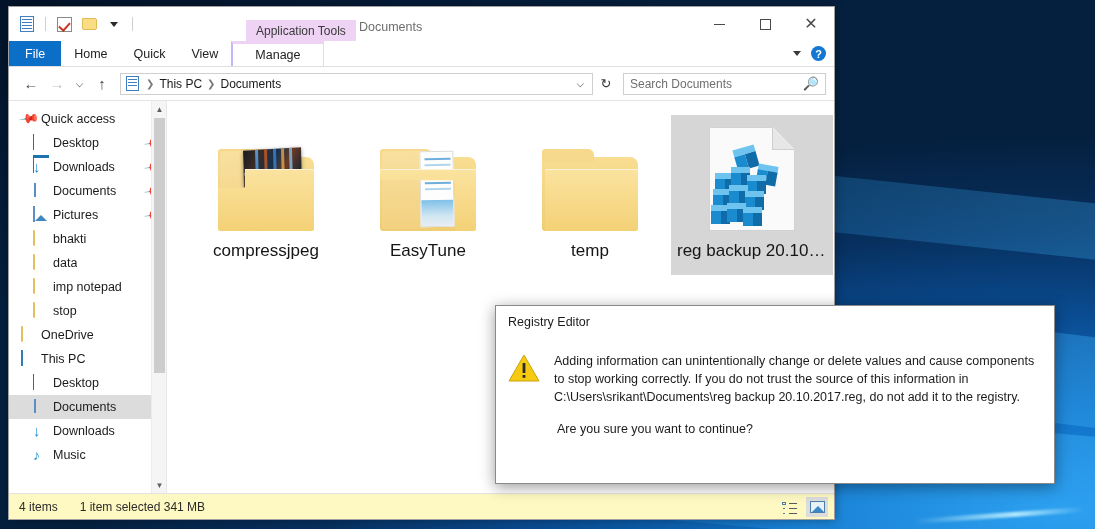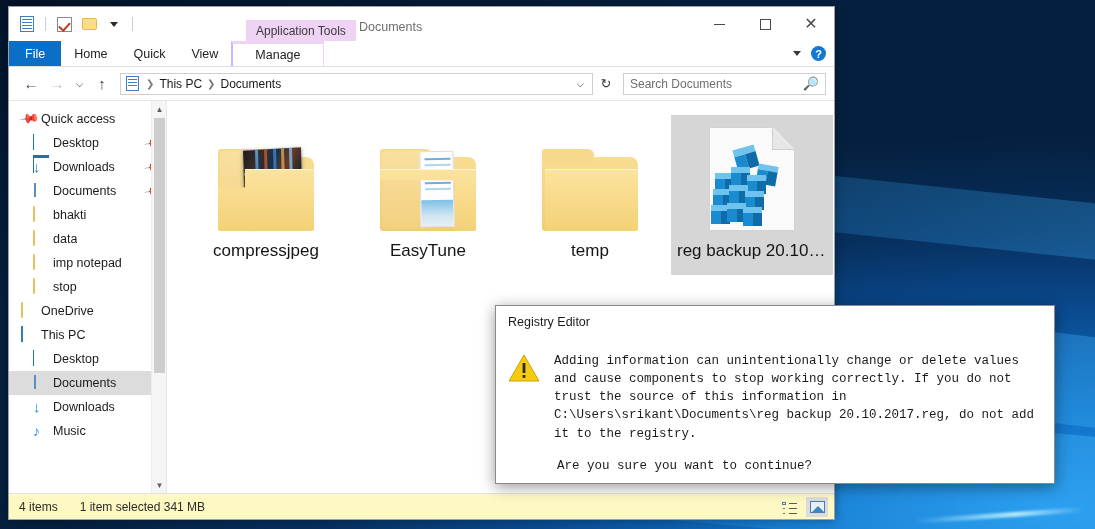--- a/index.html
+++ b/index.html
@@ -382,21 +382,21 @@
     font-size: 12.5px; color: #1b1b1b;
     background: #fff;
   }
   .dlg-body {
     flex: 1; background: #fff;
     display: flex; padding: 16px 16px 0 12px; gap: 12px;
   }
   .warn-ico { width: 34px; flex: 0 0 34px; padding-top: 2px; }
   .tri { position: relative; width: 32px; height: 28px; }
   .tri svg { display: block; }
-  .dlg-text { font-size: 12.5px; color: #1b1b1b; line-height: 1.45; font-family: Liberation Mono, monospace; }
+  .dlg-text { font-size: 12.5px; color: #1b1b1b; line-height: 1.45; }
   .dlg-text .q { margin-top: 14px; padding-left: 3px; }
   .dlg-foot {
     height: 54px; flex: 0 0 54px;
     background: #f0f0f0;
     border-top: 1px solid #dfdfdf;
     display: flex; align-items: center; justify-content: flex-end;
     gap: 9px; padding-right: 14px;
   }
   .dbtn {
     width: 75px; height: 24px;
@@ -523,20 +523,25 @@
           <span class="lbl">Downloads</span>
           <span class="pin">📌</span>
         </div>
 
         <div class="nav-item ni-l1">
           <span class="nav-ico"><span class="ic-doc"><i></i><b></b></span></span>
           <span class="lbl">Documents</span>
           <span class="pin">📌</span>
         </div>
 
+        <div class="nav-item ni-l1">
+          <span class="nav-ico"><span class="ic-pic"></span></span>
+          <span class="lbl">Pictures</span>
+          <span class="pin">📌</span>
+        </div>
 
         <div class="nav-item ni-l1">
           <span class="nav-ico"><span class="ic-folder"></span></span>
           <span class="lbl">bhakti</span>
         </div>
 
         <div class="nav-item ni-l1">
           <span class="nav-ico"><span class="ic-folder"></span></span>
           <span class="lbl">data</span>
         </div>

